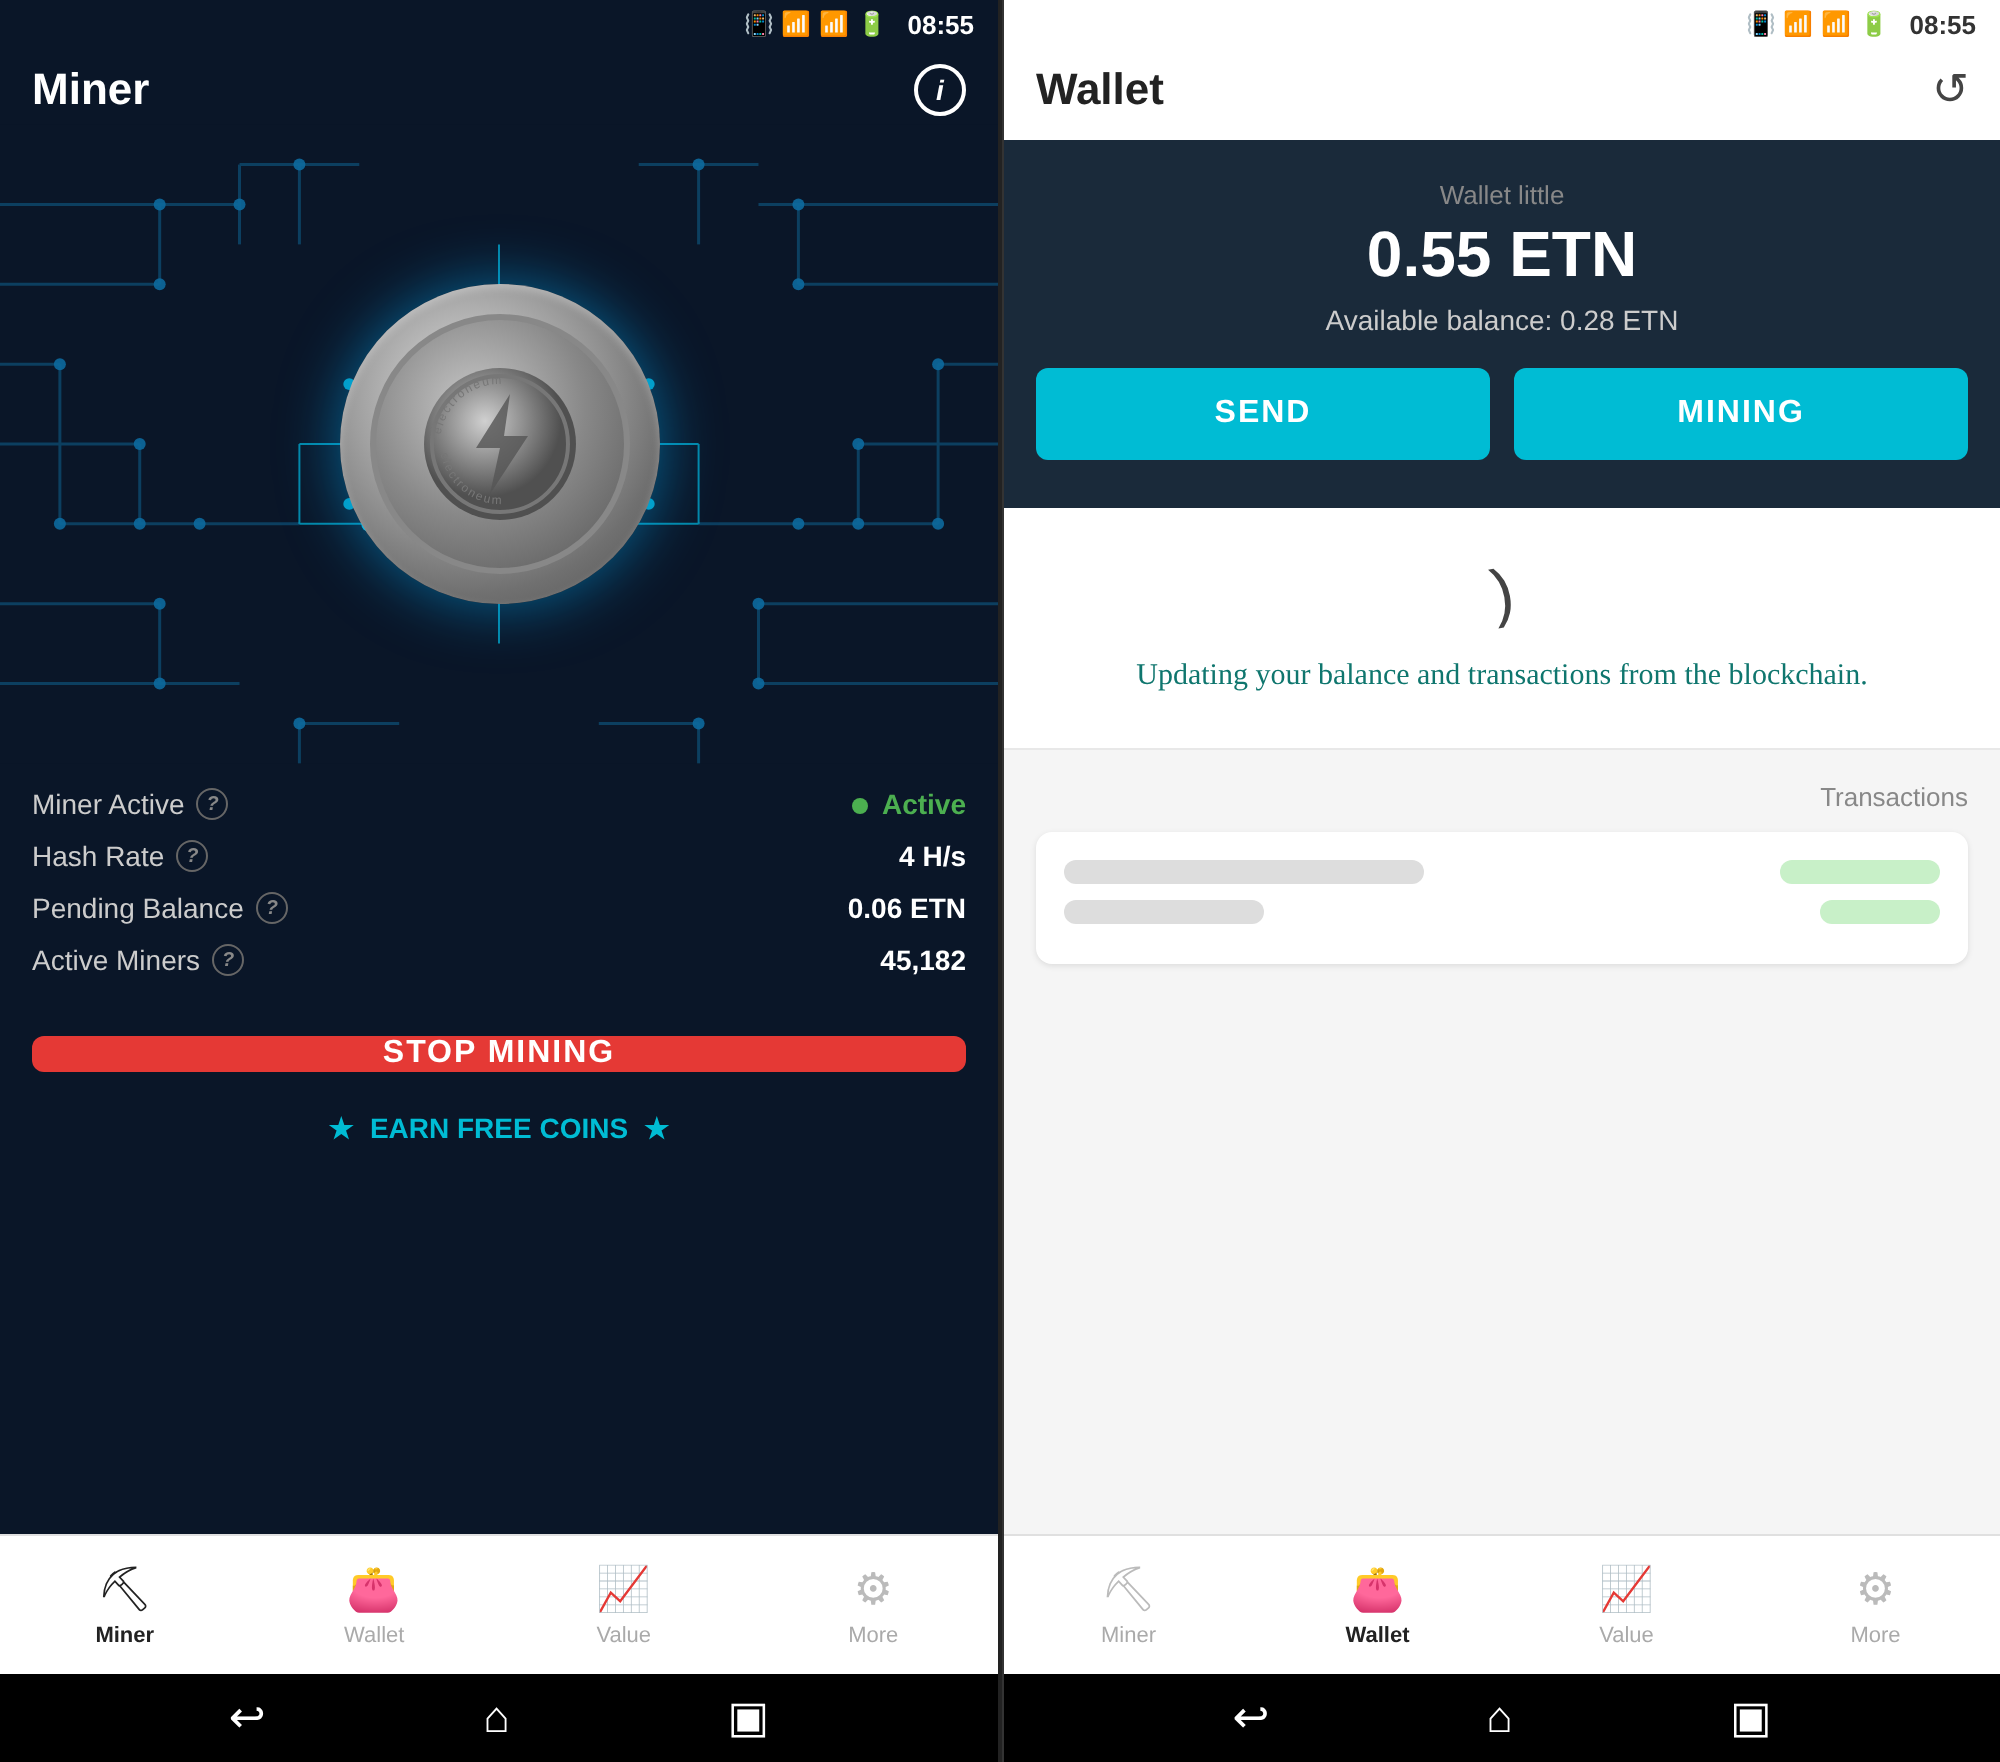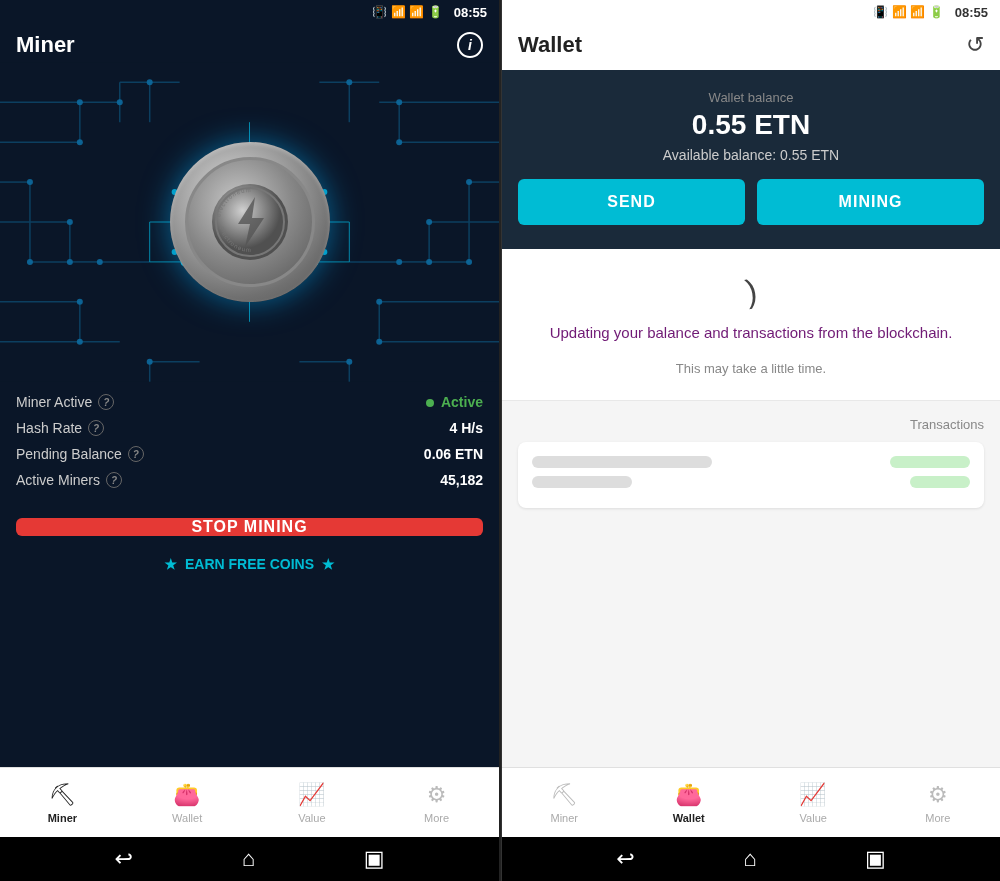--- a/index.html
+++ b/index.html
@@ -262,21 +262,21 @@
       padding: 20px 16px 24px;
       text-align: center;
     }
     .balance-label {
       color: #888;
       font-size: 13px;
       margin-bottom: 4px;
     }
     .balance-amount {
       color: #fff;
-      font-size: 28px;
+      font-size: 32px;
       font-weight: bold;
       margin-bottom: 6px;
     }
     .available-balance {
       color: #ccc;
       font-size: 14px;
       margin-bottom: 16px;
     }
 
     .wallet-actions {
@@ -305,24 +305,25 @@
       border-bottom: 1px solid #e8e8e8;
     }
     .sync-spinner {
       font-size: 32px;
       color: #444;
       margin-bottom: 12px;
       display: inline-block;
       transform: rotate(-10deg);
     }
     .sync-text {
-      color: #701a75;
+      color: #0f766e;
       font-size: 15px;
       line-height: 1.5;
-      margin-bottom: 16px;
+      margin-bottom: 0;
+      font-family: Liberation Serif, serif;
     }
     .sync-subtext {
       color: #888;
       font-size: 13px;
     }
 
     .transactions-section {
       background: #f5f5f5;
       padding: 16px 16px 8px;
       text-align: right;
@@ -608,33 +609,32 @@
     <span class="status-icon" style="color:#333;">🔋</span>
     <span class="time" style="color:#333;">08:55</span>
   </div>
 
   <div class="wallet-header">
     <span class="wallet-title">Wallet</span>
     <span class="refresh-icon">↻</span>
   </div>
 
   <div class="wallet-balance-section">
-    <div class="balance-label">Wallet balance</div>
+    <div class="balance-label">Wallet little</div>
     <div class="balance-amount">0.55 ETN</div>
-    <div class="available-balance">Available balance: 0.55 ETN</div>
+    <div class="available-balance">Available balance: 0.28 ETN</div>
     <div class="wallet-actions">
       <button class="wallet-btn">SEND</button>
       <button class="wallet-btn">MINING</button>
     </div>
   </div>
 
   <div class="wallet-sync-section">
     <div class="sync-spinner">)</div>
     <div class="sync-text">Updating your balance and transactions from the blockchain.</div>
-    <div class="sync-subtext">This may take a little time.</div>
   </div>
 
   <div class="transactions-section">
     <div class="transactions-label">Transactions</div>
     <div class="transaction-card">
       <div class="transaction-row">
         <div class="tx-blur tx-blur-long"></div>
         <div class="tx-blur tx-green"></div>
       </div>
       <div class="transaction-row" style="margin-top:8px;">

